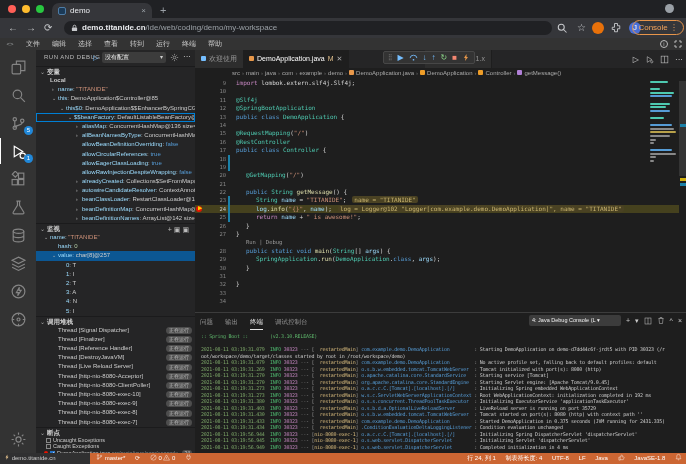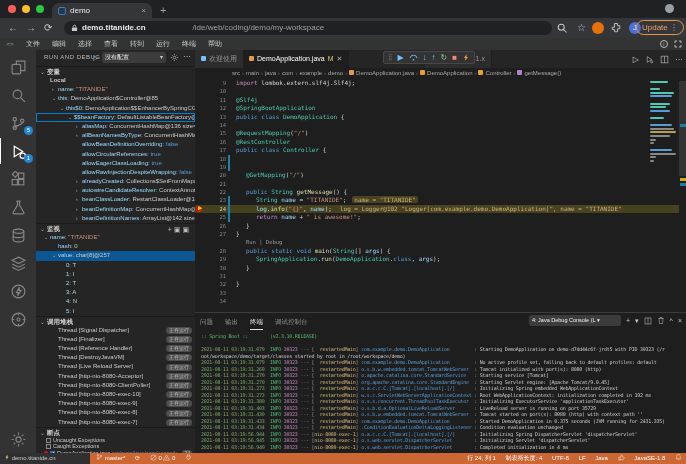--- a/index.html
+++ b/index.html
@@ -13,21 +13,21 @@
     border-radius:7px 7px 0 0;color:#e8eaed;font-size:8px;line-height:15px;padding-left:18px;}
   .btab .fav{position:absolute;left:6px;top:4px;width:8px;height:8px;border-radius:2px;background:#1b3a57;border:1px solid #4e7ca5;}
   .btab .x{position:absolute;right:6px;top:0;color:#9aa0a6;font-size:8px;}
   .newtab{position:absolute;left:160px;top:3px;color:#9aa0a6;font-size:11px;line-height:15px;}
   .winavatar{position:absolute;right:12px;top:4px;width:9px;height:9px;border-radius:50%;background:#9aa0a6;}
   .toolbar{position:absolute;left:0;top:18px;width:686px;height:20px;background:#35363a;}
   .navic{position:absolute;top:3px;color:#c7c9cc;font-size:10px;line-height:14px;}
   .urlbar{position:absolute;left:64px;top:3px;width:488px;height:14px;border-radius:7px;background:#202124;
     color:#e8eaed;font-size:8px;line-height:14px;padding-left:18px;white-space:nowrap;overflow:hidden;}
   .urlbar .lock{position:absolute;left:7px;top:3px;}
-  .urlbar .path{color:#9aa0a6;margin-left:47px;}
+  .urlbar .path{color:#9aa0a6;}
   .tbicon{position:absolute;top:4px;width:12px;height:12px;color:#c7c9cc;}
   .update{position:absolute;right:2px;top:2px;height:15px;border:1px solid #e8954a;border-radius:8px;
     color:#f0a35c;font-size:8px;line-height:13px;padding:0 5px;}
   
   .vscode{position:absolute;left:0;top:38px;width:686px;height:426px;background:#1e1e1e;}
   .menubar{position:absolute;left:0;top:0;width:686px;height:12px;background:#333333;}
   .menubar .logo{position:absolute;left:4px;top:2px;width:12px;height:8px;color:#9da0a2;font-size:6px;line-height:8px;text-align:center;}
   .menuitems{position:absolute;left:20px;top:0;display:flex;height:12px;}
   .menuitem{color:#cccccc;font-size:7px;line-height:12px;padding:0 6px;white-space:nowrap;}
   .mb-right{position:absolute;right:4px;top:2px;display:flex;gap:6px;color:#bbb;}
@@ -165,21 +165,21 @@
     <svg class="tbicon" style="right:118px" viewBox="0 0 16 16">
         <circle cx="7" cy="7" r="4" stroke="#c7c9cc" fill="none" stroke-width="1.4"></circle>
         <path d="M10 10l4 4" stroke="#c7c9cc" stroke-width="1.4"></path>
       </svg>
     <span class="navic" style="right:100px;top:3px">☆</span>
     <span class="tbicon" style="right:82px;border-radius:50%;background:#e8710a;"></span>
     <svg class="tbicon" style="right:64px" viewBox="0 0 16 16">
         <path d="M6 2h4v3h3v4h-3v4H6v-3H3V7h3z" stroke="#c7c9cc" fill="none" stroke-width="1.2"></path>
       </svg>
     <span class="tbicon" style="right:45px;border-radius:50%;background:#4b6fd6;color:#fff;font-size:8px;line-height:12px;text-align:center;">J</span>
-    <div class="update"><span>Update</span> <span>⋮</span></div>
+    <div class="update"><span>Console</span> <span>⋮</span></div>
   </div>
 
   <div class="vscode">
 
     <div class="menubar">
       <span class="logo">&lt;&gt;</span>
       <div class="menuitems" id="menuitems">
           <span class="menuitem">文件</span>
           <span class="menuitem">编辑</span>
           <span class="menuitem">选择</span>

